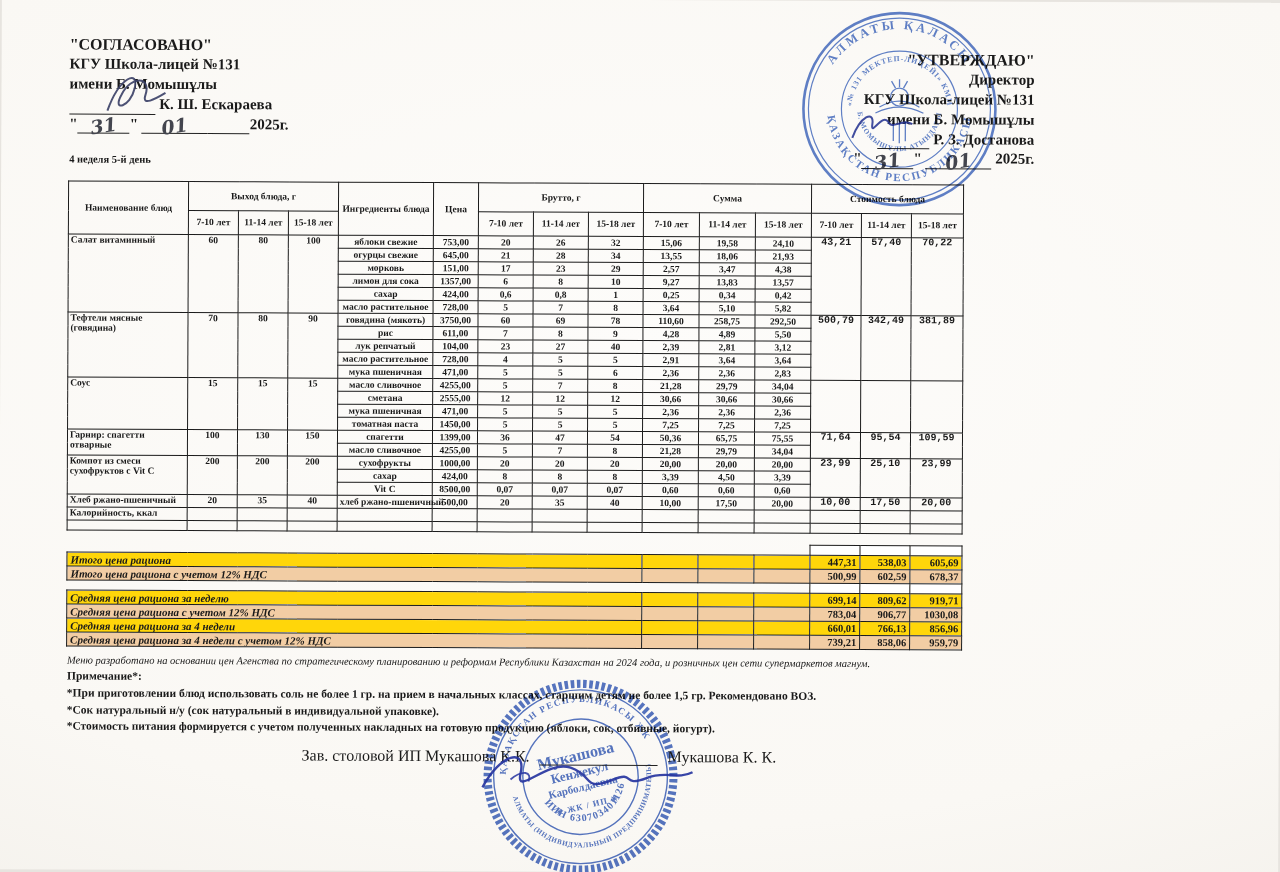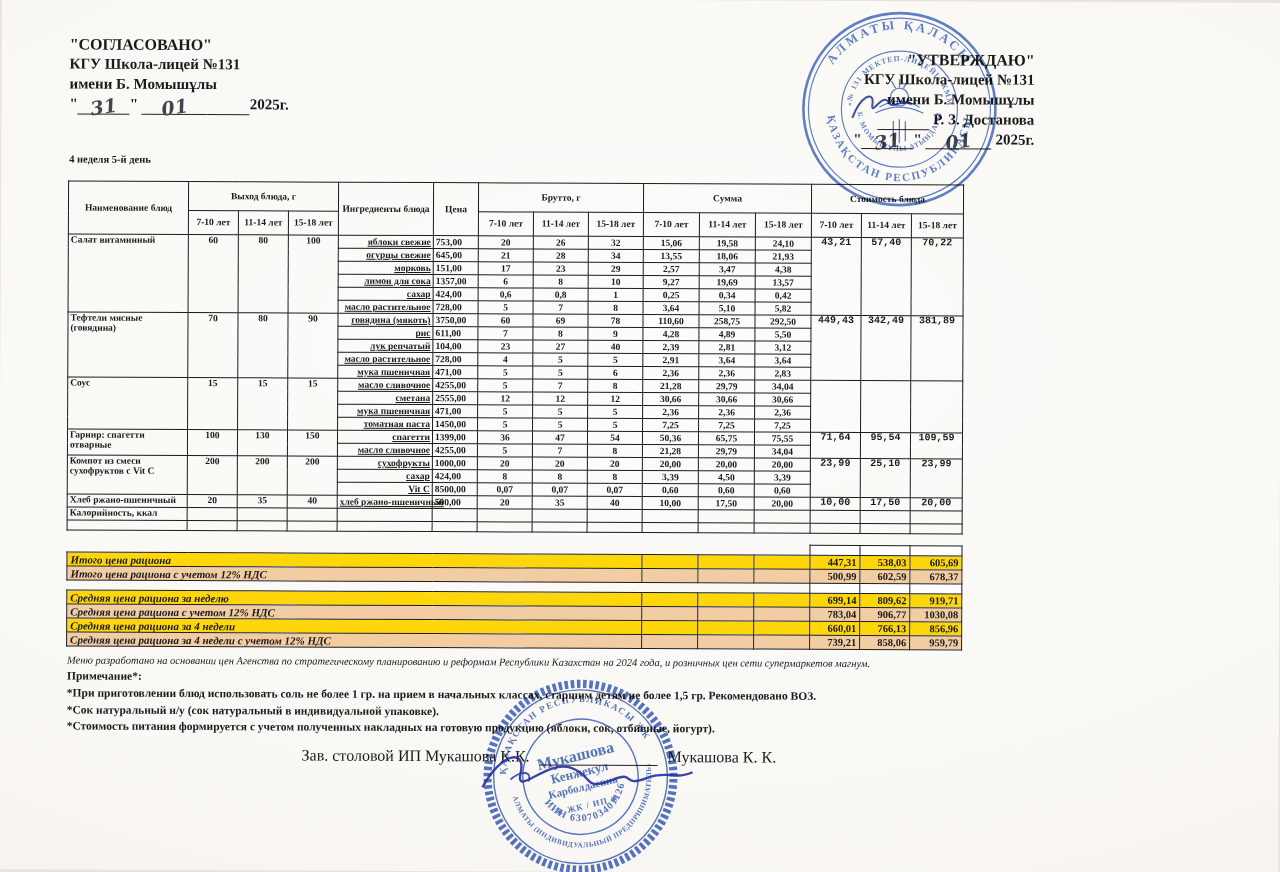--- a/index.html
+++ b/index.html
@@ -36,22 +36,22 @@
   #menu-table{position:absolute;left:67px;top:183px;width:895px;border:1.5px solid #1c1c1c;}
   #menu-table th,#menu-table td{
     border:1px solid #1c1c1c;padding:0 2px;font-size:9.5px;line-height:1.06;
     overflow:hidden;white-space:nowrap;font-weight:bold;
   }
   #menu-table th{font-size:9.5px;text-align:center;white-space:normal;line-height:1.15;border-radius:12px;}
   tr.h1{height:29px;} tr.h2{height:24px;}
   #menu-table tbody tr{height:13px;}
   #menu-table tr.rshort{height:10px;}
   .cn{text-align:left;vertical-align:top;white-space:normal!important;}
-  .ci{text-align:right;overflow:visible!important;text-decoration:underline;}
-  .cp{text-align:left;}
+  .ci{text-align:center;overflow:visible!important;}
+  .cp{text-align:center;}
   .cc{text-align:center;}
   .top{vertical-align:top;}
   .cost{font-size:10px!important;font-family:Liberation Mono, monospace;}
   #totals-table{position:absolute;left:67px;top:544px;width:895px;}
   #totals-table td{
     border:1px solid #1c1c1c;height:13px;padding:0 3px;font-size:10.5px;overflow:hidden;white-space:nowrap;
   }
   #totals-table tr.rgap td{height:9px;border:none;}
   #totals-table tr.rgap td.gc{border:1px solid #1c1c1c;background:#fff;}
   tr.hl-yellow td{background:var(--yellow,#FFD60A);}
@@ -72,28 +72,36 @@
 </style>
 </head>
 <body style="--yellow: #FFD60A; --tan: #F2CDA4;">
 
 <div class="paper">
 
   <div class="hdr" id="hdr-left">
     <div class="t1">"СОГЛАСОВАНО"</div>
     <div>КГУ Школа-лицей №131</div>
     <div>имени Б. Момышұлы</div>
+    <div class="sigline">
+      <span class="uline w90"></span>
+      <span>К. Ш. Ескараева</span>
+      <svg class="sig-svg" style="left:28px;top:-28px;" width="80" height="52" viewBox="0 0 80 52">
+        <path d="M10 44 C 22 10, 42 2, 37 22 C 33 40, 14 46, 24 28 C 34 8, 54 10, 48 28 C 44 40, 58 32, 68 26" fill="none" stroke="#3a3f66" stroke-width="2" opacity="0.9"></path>
+      </svg>
+    </div>
     <div class="dateline">
       <span class="q">"</span><span class="uline w55"><span class="hand">31</span></span><span class="q">"</span>
       <span class="uline w70"><span class="hand">01</span></span><span class="uline w45"></span><span>2025г.</span>
     </div>
   </div>
 
   <div class="hdr" id="hdr-right">
     <div class="t1">"УТВЕРЖДАЮ"</div>
+    <div>Директор</div>
     <div>КГУ Школа-лицей №131</div>
     <div>имени Б. Момышұлы</div>
     <div class="sigline">
       <span class="uline w55"></span>
       <span>Р. З. Достанова</span>
       <svg class="sig-svg" style="left:40px;top:-26px;" width="72" height="44" viewBox="0 0 72 44">
         <path d="M6 34 C 14 12, 28 6, 26 20 C 24 34, 36 8, 42 18 C 46 26, 56 14, 66 20" fill="none" stroke="#2c3a95" stroke-width="2" opacity="0.9"></path>
       </svg>
     </div>
     <div class="dateline">
@@ -209,21 +217,21 @@
           <td class="cc">3,47</td>
           <td class="cc">4,38</td>
         </tr>
         <tr>
           <td class="ci">лимон для сока</td>
           <td class="cp">1357,00</td>
           <td class="cc">6</td>
           <td class="cc">8</td>
           <td class="cc">10</td>
           <td class="cc">9,27</td>
-          <td class="cc">19,69</td>
+          <td class="cc">13,83</td>
           <td class="cc">13,57</td>
         </tr>
         <tr>
           <td class="ci">сахар</td>
           <td class="cp">424,00</td>
           <td class="cc">0,6</td>
           <td class="cc">0,8</td>
           <td class="cc">1</td>
           <td class="cc">0,25</td>
           <td class="cc">0,34</td>
@@ -245,21 +253,21 @@
           <td class="cc top" rowspan="5">80</td>
           <td class="cc top" rowspan="5">90</td>
           <td class="ci">говядина (мякоть)</td>
           <td class="cp">3750,00</td>
           <td class="cc">60</td>
           <td class="cc">69</td>
           <td class="cc">78</td>
           <td class="cc">110,60</td>
           <td class="cc">258,75</td>
           <td class="cc">292,50</td>
-          <td class="cc top cost" rowspan="5">449,43</td>
+          <td class="cc top cost" rowspan="5">500,79</td>
           <td class="cc top cost" rowspan="5">342,49</td>
           <td class="cc top cost" rowspan="5">381,89</td>
         </tr>
         <tr>
           <td class="ci">рис</td>
           <td class="cp">611,00</td>
           <td class="cc">7</td>
           <td class="cc">8</td>
           <td class="cc">9</td>
           <td class="cc">4,28</td>

